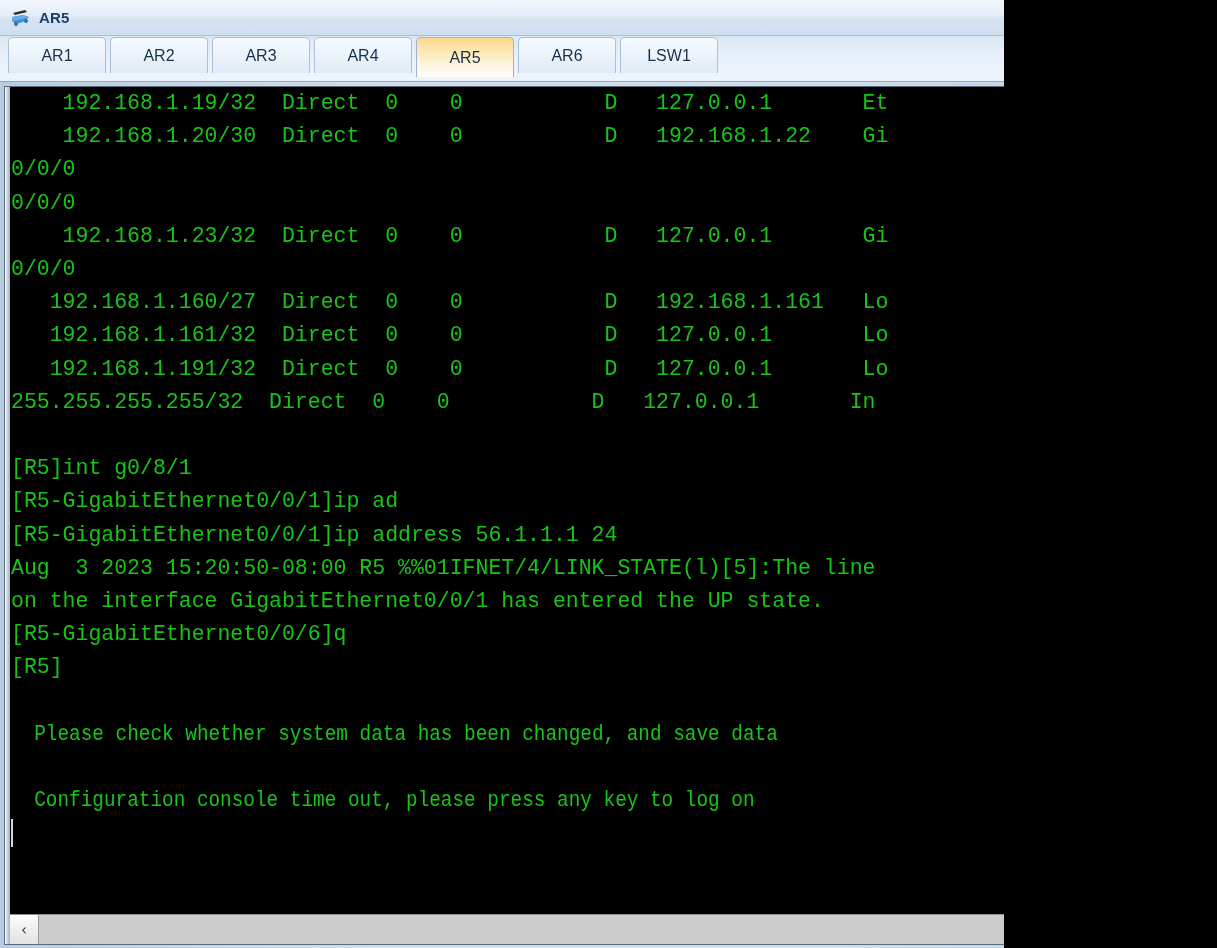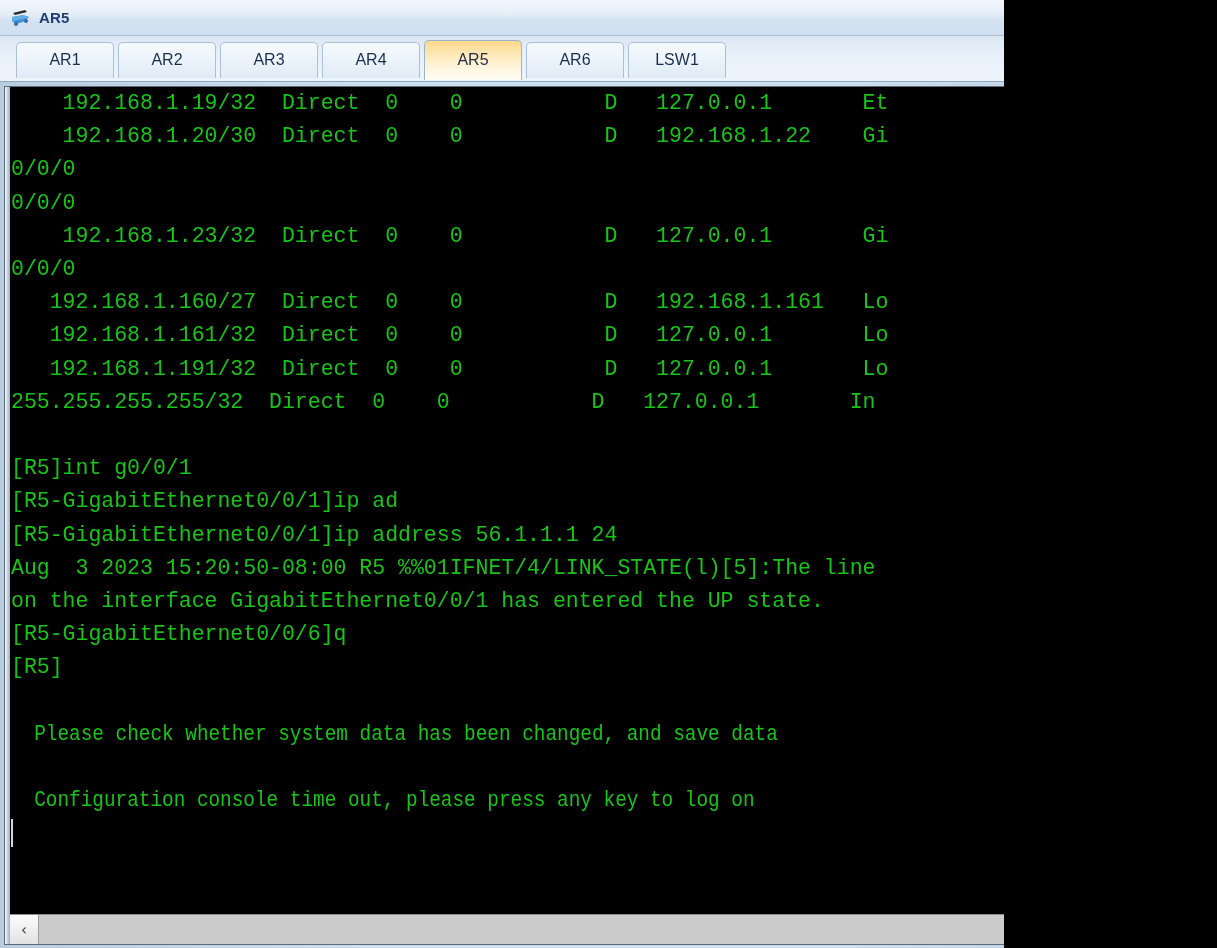--- a/index.html
+++ b/index.html
@@ -90,22 +90,22 @@
   }
 
   
   .tab-strip {
     position: absolute;
     left: 0; top: 36px;
     width: 1217px;
     height: 46px;
     background: linear-gradient(to bottom, #dbe7f4 0%, #e7f0fa 40%, #eef4fb 100%);
     display: flex;
-    align-items: center;
-    padding-left: 16px;
+    align-items: flex-start;
+    padding-left: 8px;
     box-sizing: border-box;
     border-bottom: 1px solid #8fa8c2;
   }
   .tab {
     min-width: 98px;
     height: 36px;
     margin-right: 4px;
     display: flex;
     align-items: center;
     justify-content: center;
@@ -305,21 +305,21 @@
           <div class="cline">    192.168.1.20/30  Direct  0    0           D   192.168.1.22    Gi</div>
           <div class="cline">0/0/0</div>
           <div class="cline">0/0/0</div>
           <div class="cline">    192.168.1.23/32  Direct  0    0           D   127.0.0.1       Gi</div>
           <div class="cline">0/0/0</div>
           <div class="cline">   192.168.1.160/27  Direct  0    0           D   192.168.1.161   Lo</div>
           <div class="cline">   192.168.1.161/32  Direct  0    0           D   127.0.0.1       Lo</div>
           <div class="cline">   192.168.1.191/32  Direct  0    0           D   127.0.0.1       Lo</div>
           <div class="cline">255.255.255.255/32  Direct  0    0           D   127.0.0.1       In</div>
           <div class="cline blank"> </div>
-          <div class="cline">[R5]int g0/0/1</div>
+          <div class="cline">[R5]int g0/8/1</div>
           <div class="cline">[R5-GigabitEthernet0/0/1]ip ad</div>
           <div class="cline">[R5-GigabitEthernet0/0/1]ip address 56.1.1.1 24</div>
           <div class="cline">Aug  3 2023 15:20:50-08:00 R5 %%01IFNET/4/LINK_STATE(l)[5]:The line</div>
           <div class="cline">on the interface GigabitEthernet0/0/1 has entered the UP state.</div>
           <div class="cline">[R5-GigabitEthernet0/0/6]q</div>
           <div class="cline">[R5]</div>
           <div class="cline blank"> </div>
           <div class="cline narrow">  Please check whether system data has been changed, and save data</div>
           <div class="cline blank"> </div>
           <div class="cline narrow">  Configuration console time out, please press any key to log on</div>

